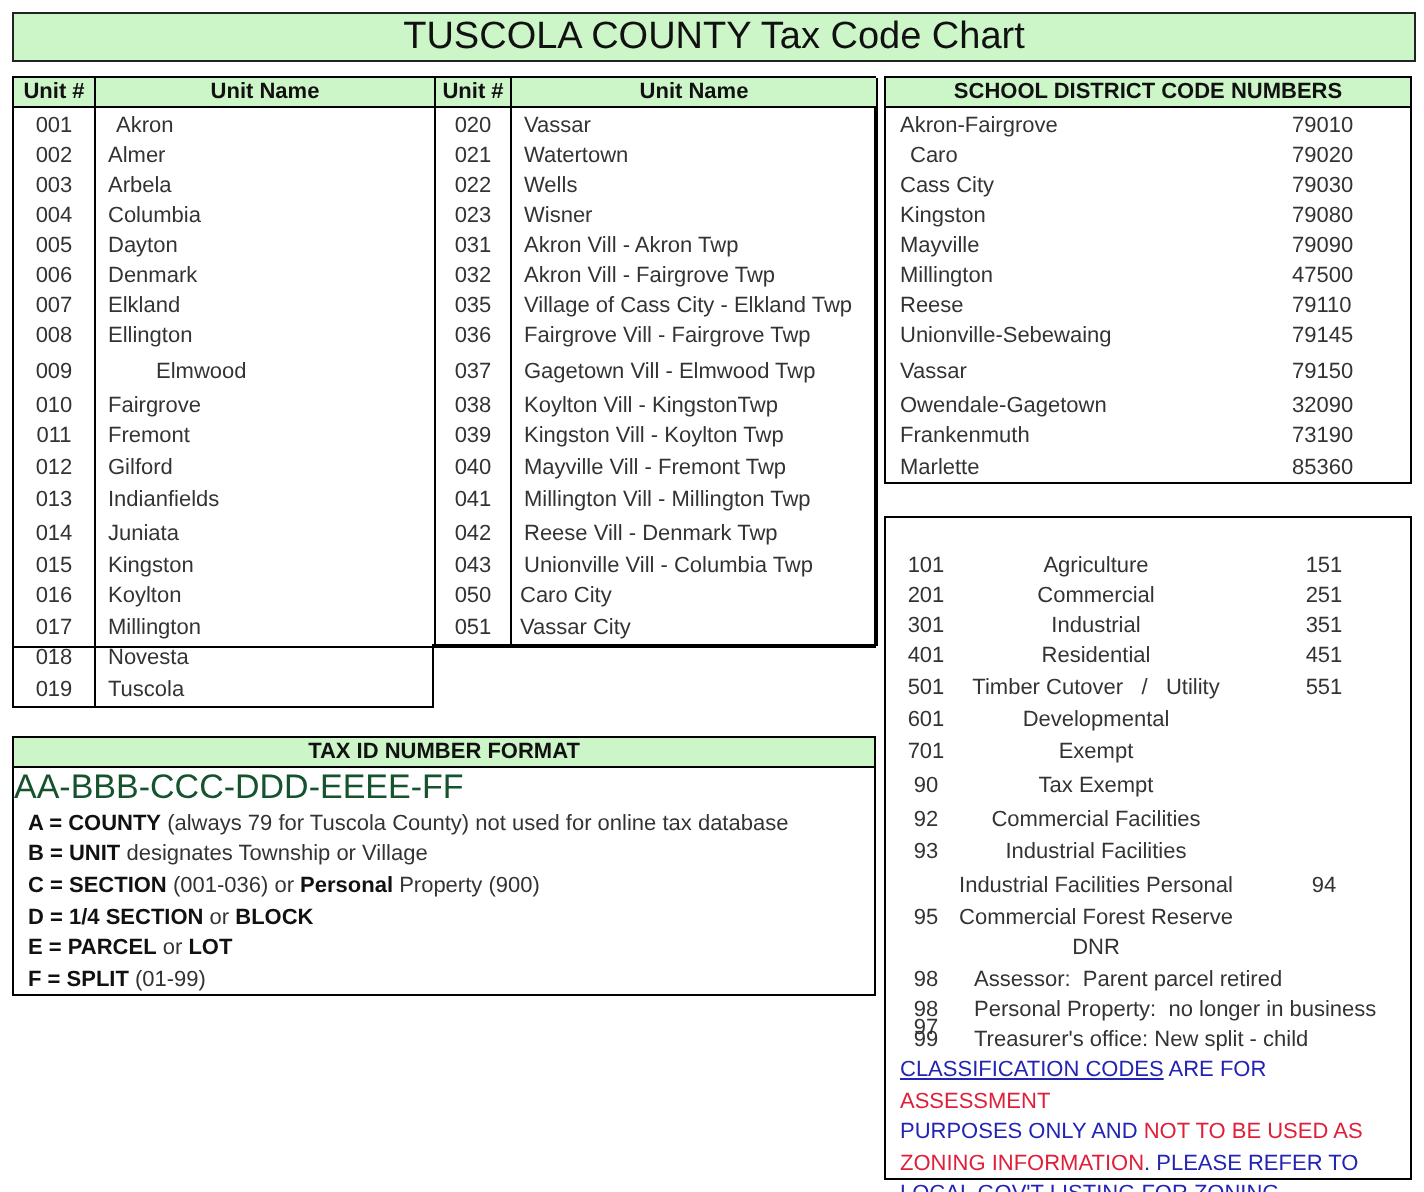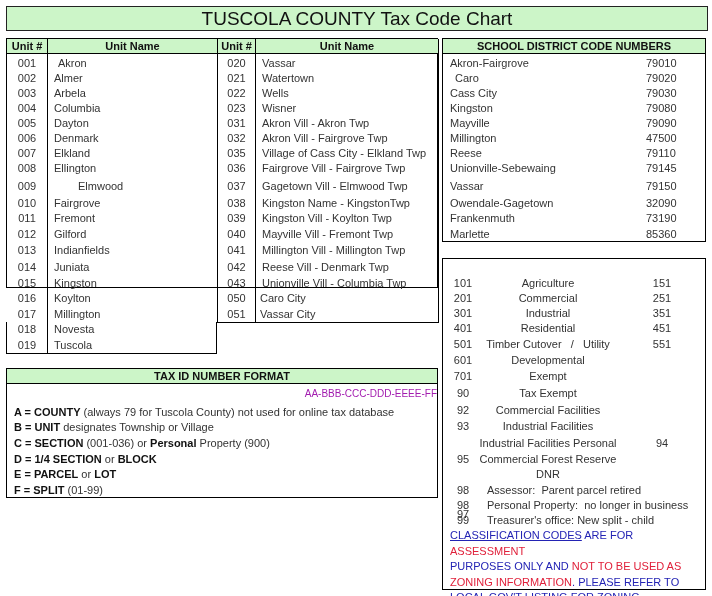--- a/index.html
+++ b/index.html
@@ -6,42 +6,42 @@
   html, body { width: 712px; height: 596px; background: #ffffff; overflow: hidden; }
   body { position: relative; font-family: "Liberation Sans", sans-serif; color: #222; font-size: 11px; }
   .abs { position: absolute; }
   .green { background: #ccf5c8; }
 
   
   #title { left: 6px; top: 6px; width: 702px; height: 25px; border: 1px solid #222;
     font-size: 19px; text-align: center; line-height: 23px; color: #111; }
 
   
-  #units { left: 6px; top: 38px; width: 432px; height: 250px; border: 1px solid #000; }
+  #units { left: 6px; top: 38px; width: 432px; height: 286px; border: 1px solid #000; }
   #units .hdr { position: absolute; top: 0; height: 15px; border-bottom: 1px solid #000;
     font-weight: bold; font-size: 11px; text-align: center; line-height: 14px; color: #111; }
   .col-line { position: absolute; top: 0; width: 1px; background: #000; }
   .row { position: absolute; height: 15px; line-height: 15px; font-size: 11px; color: #333; white-space: nowrap; }
   .num { text-align: center; }
 
   
   #school { left: 442px; top: 38px; width: 264px; height: 204px; border: 1px solid #000; }
   #school .hdr { height: 15px; border-bottom: 1px solid #000; text-align: center; font-weight: bold;
     font-size: 11px; line-height: 14px; color: #111; }
 
   
   #classif { left: 442px; top: 258px; width: 264px; height: 332px; border: 1px solid #000; }
   #classif .hdr { height: 15px; border-bottom: 1px solid #000; font-weight: bold; font-size: 11px;
     line-height: 14px; color: #111; position: relative; }
 
   
   #taxid { left: 6px; top: 368px; width: 432px; height: 130px; border: 1px solid #000; }
   #taxid .hdr { height: 15px; border-bottom: 1px solid #000; text-align: center; font-weight: bold;
     font-size: 11px; line-height: 14px; color: #111; }
-  .fmt { text-align: right; font-size: 10px; color: #a21caf; margin-top: 1px; height: 18px; line-height: 18px; }
+  .fmt { text-align: left; font-size: 17px; color: #14532d; margin-top: 1px; height: 18px; line-height: 18px; }
   .tline { position: absolute; left: 7px; font-size: 11px; color: #333; white-space: nowrap; height: 15px; line-height: 15px; }
   .tline b { color: #111; }
 
   .blue { color: #2323b4; }
   .red { color: #e0203a; }
   .ul { text-decoration: underline; }
 </style>
 </head>
 <body>
 
@@ -111,21 +111,21 @@
       <div class="row" style="left:255px;top:77px;">Akron Vill - Akron Twp</div>
       <div class="row num" style="left:211px;width:37px;top:92px;">032</div>
       <div class="row" style="left:255px;top:92px;">Akron Vill - Fairgrove Twp</div>
       <div class="row num" style="left:211px;width:37px;top:107px;">035</div>
       <div class="row" style="left:255px;top:107px;">Village of Cass City - Elkland Twp</div>
       <div class="row num" style="left:211px;width:37px;top:122px;">036</div>
       <div class="row" style="left:255px;top:122px;">Fairgrove Vill - Fairgrove Twp</div>
       <div class="row num" style="left:211px;width:37px;top:140px;">037</div>
       <div class="row" style="left:255px;top:140px;">Gagetown Vill - Elmwood Twp</div>
       <div class="row num" style="left:211px;width:37px;top:157px;">038</div>
-      <div class="row" style="left:255px;top:157px;">Kingston Name - KingstonTwp</div>
+      <div class="row" style="left:255px;top:157px;">Koylton Vill - KingstonTwp</div>
       <div class="row num" style="left:211px;width:37px;top:172px;">039</div>
       <div class="row" style="left:255px;top:172px;">Kingston Vill - Koylton Twp</div>
       <div class="row num" style="left:211px;width:37px;top:188px;">040</div>
       <div class="row" style="left:255px;top:188px;">Mayville Vill - Fremont Twp</div>
       <div class="row num" style="left:211px;width:37px;top:204px;">041</div>
       <div class="row" style="left:255px;top:204px;">Millington Vill - Millington Twp</div>
       <div class="row num" style="left:211px;width:37px;top:221px;">042</div>
       <div class="row" style="left:255px;top:221px;">Reese Vill - Denmark Twp</div>
       <div class="row num" style="left:211px;width:37px;top:237px;">043</div>
       <div class="row" style="left:255px;top:237px;">Unionville Vill - Columbia Twp</div>

